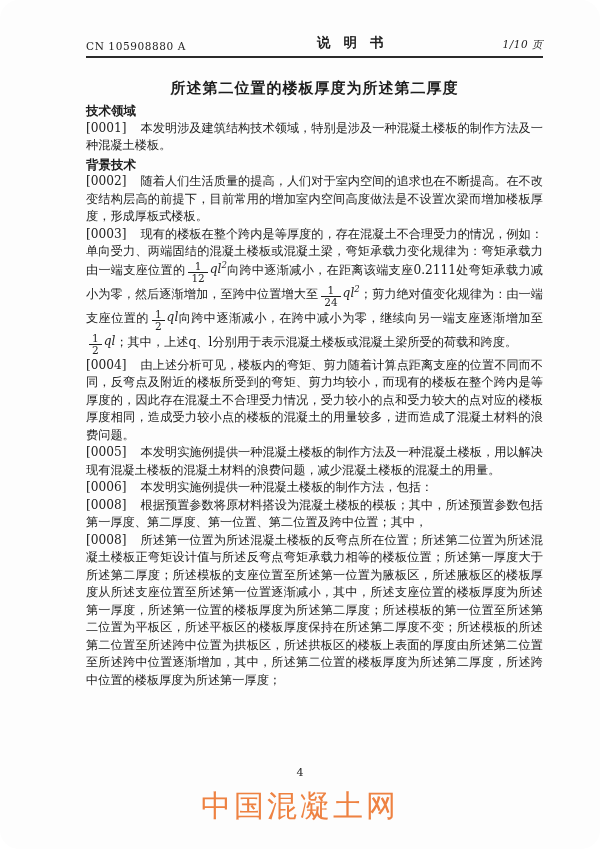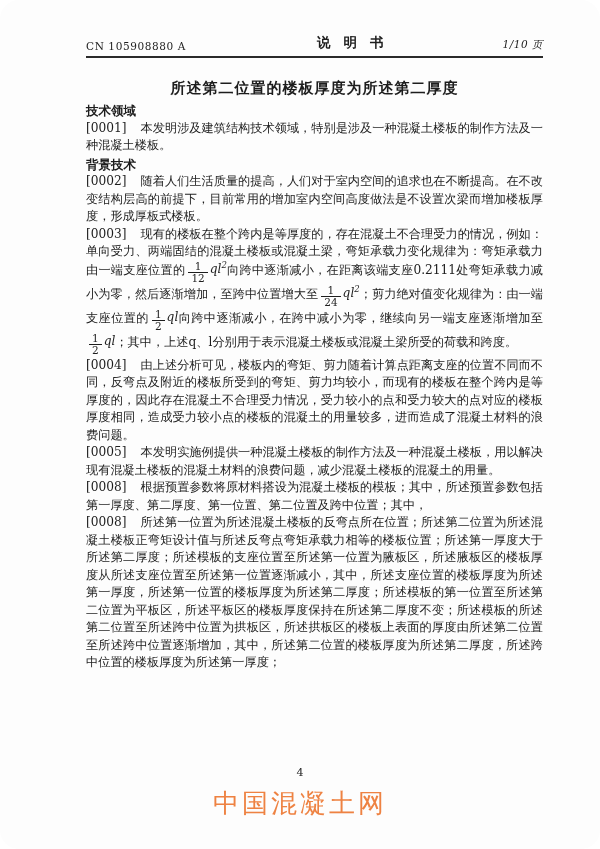--- a/index.html
+++ b/index.html
@@ -47,21 +47,21 @@
   .frac .den{display:block;padding:0 3px;}
   .mvar{font-style:italic;font-family:"DejaVu Serif","Liberation Serif",serif;letter-spacing:0;margin-top:16px;}
   .msup{font-size:8.5px;vertical-align:super;line-height:0;}
   .footer-pagenum{
     position:absolute;left:0;right:0;top:766px;
     text-align:center;font-size:11px;
   }
   .watermark{
     position:absolute;left:50%;top:786px;transform:translateX(-50%);
     font-family:Liberation Sans, sans-serif;
-    font-size:26px;letter-spacing:3px;white-space:nowrap;
+    font-size:30px;letter-spacing:3px;white-space:nowrap;
   }
 </style>
 </head>
 <body>
 
 <div class="page">
 
   <div class="header">
     <span class="doc-number">CN 105908880 A</span>
     <span class="doc-type">说明书</span>
@@ -71,20 +71,21 @@
   <h1 class="title">所述第二位置的楼板厚度为所述第二厚度</h1>
 
   <div class="doc-body">
       <div class="sec-heading">技术领域</div>
       <p class="para"><span class="pnum">[0001]</span>本发明涉及建筑结构技术领域，特别是涉及一种混凝土楼板的制作方法及一种混凝土楼板。</p>
       <div class="sec-heading">背景技术</div>
       <p class="para"><span class="pnum">[0002]</span>随着人们生活质量的提高，人们对于室内空间的追求也在不断提高。在不改变结构层高的前提下，目前常用的增加室内空间高度做法是不设置次梁而增加楼板厚度，形成厚板式楼板。</p>
       <p class="para"><span class="pnum">[0003]</span>现有的楼板在整个跨内是等厚度的，存在混凝土不合理受力的情况，例如：单向受力、两端固结的混凝土楼板或混凝土梁，弯矩承载力变化规律为：弯矩承载力由一端支座位置的<span class="frac"><span class="num">1</span><span class="den">12</span></span><span class="mvar">ql</span><span class="msup mvar">2</span>向跨中逐渐减小，在距离该端支座0.2111处弯矩承载力减小为零，然后逐渐增加，至跨中位置增大至<span class="frac"><span class="num">1</span><span class="den">24</span></span><span class="mvar">ql</span><span class="msup mvar">2</span>；剪力绝对值变化规律为：由一端支座位置的<span class="frac"><span class="num">1</span><span class="den">2</span></span><span class="mvar">ql</span>向跨中逐渐减小，在跨中减小为零，继续向另一端支座逐渐增加至<span class="frac"><span class="num">1</span><span class="den">2</span></span><span class="mvar">ql</span>；其中，上述q、l分别用于表示混凝土楼板或混凝土梁所受的荷载和跨度。</p>
       <p class="para"><span class="pnum">[0004]</span>由上述分析可见，楼板内的弯矩、剪力随着计算点距离支座的位置不同而不同，反弯点及附近的楼板所受到的弯矩、剪力均较小，而现有的楼板在整个跨内是等厚度的，因此存在混凝土不合理受力情况，受力较小的点和受力较大的点对应的楼板厚度相同，造成受力较小点的楼板的混凝土的用量较多，进而造成了混凝土材料的浪费问题。</p>
       <p class="para"><span class="pnum">[0005]</span>本发明实施例提供一种混凝土楼板的制作方法及一种混凝土楼板，用以解决现有混凝土楼板的混凝土材料的浪费问题，减少混凝土楼板的混凝土的用量。</p>
+      <p class="para"><span class="pnum">[0006]</span>本发明实施例提供一种混凝土楼板的制作方法，包括：</p>
       <p class="para"><span class="pnum">[0008]</span>根据预置参数将原材料搭设为混凝土楼板的模板；其中，所述预置参数包括第一厚度、第二厚度、第一位置、第二位置及跨中位置；其中，</p>
       <p class="para"><span class="pnum">[0008]</span>所述第一位置为所述混凝土楼板的反弯点所在位置；所述第二位置为所述混凝土楼板正弯矩设计值与所述反弯点弯矩承载力相等的楼板位置；所述第一厚度大于所述第二厚度；所述模板的支座位置至所述第一位置为腋板区，所述腋板区的楼板厚度从所述支座位置至所述第一位置逐渐减小，其中，所述支座位置的楼板厚度为所述第一厚度，所述第一位置的楼板厚度为所述第二厚度；所述模板的第一位置至所述第二位置为平板区，所述平板区的楼板厚度保持在所述第二厚度不变；所述模板的所述第二位置至所述跨中位置为拱板区，所述拱板区的楼板上表面的厚度由所述第二位置至所述跨中位置逐渐增加，其中，所述第二位置的楼板厚度为所述第二厚度，所述跨中位置的楼板厚度为所述第一厚度；</p>
     </div>
 
   <div class="footer-pagenum">4</div>
   <div class="watermark" style="color: rgb(238, 130, 66);">中国混凝土网</div>
 
 </div>
 
 </body></html>

